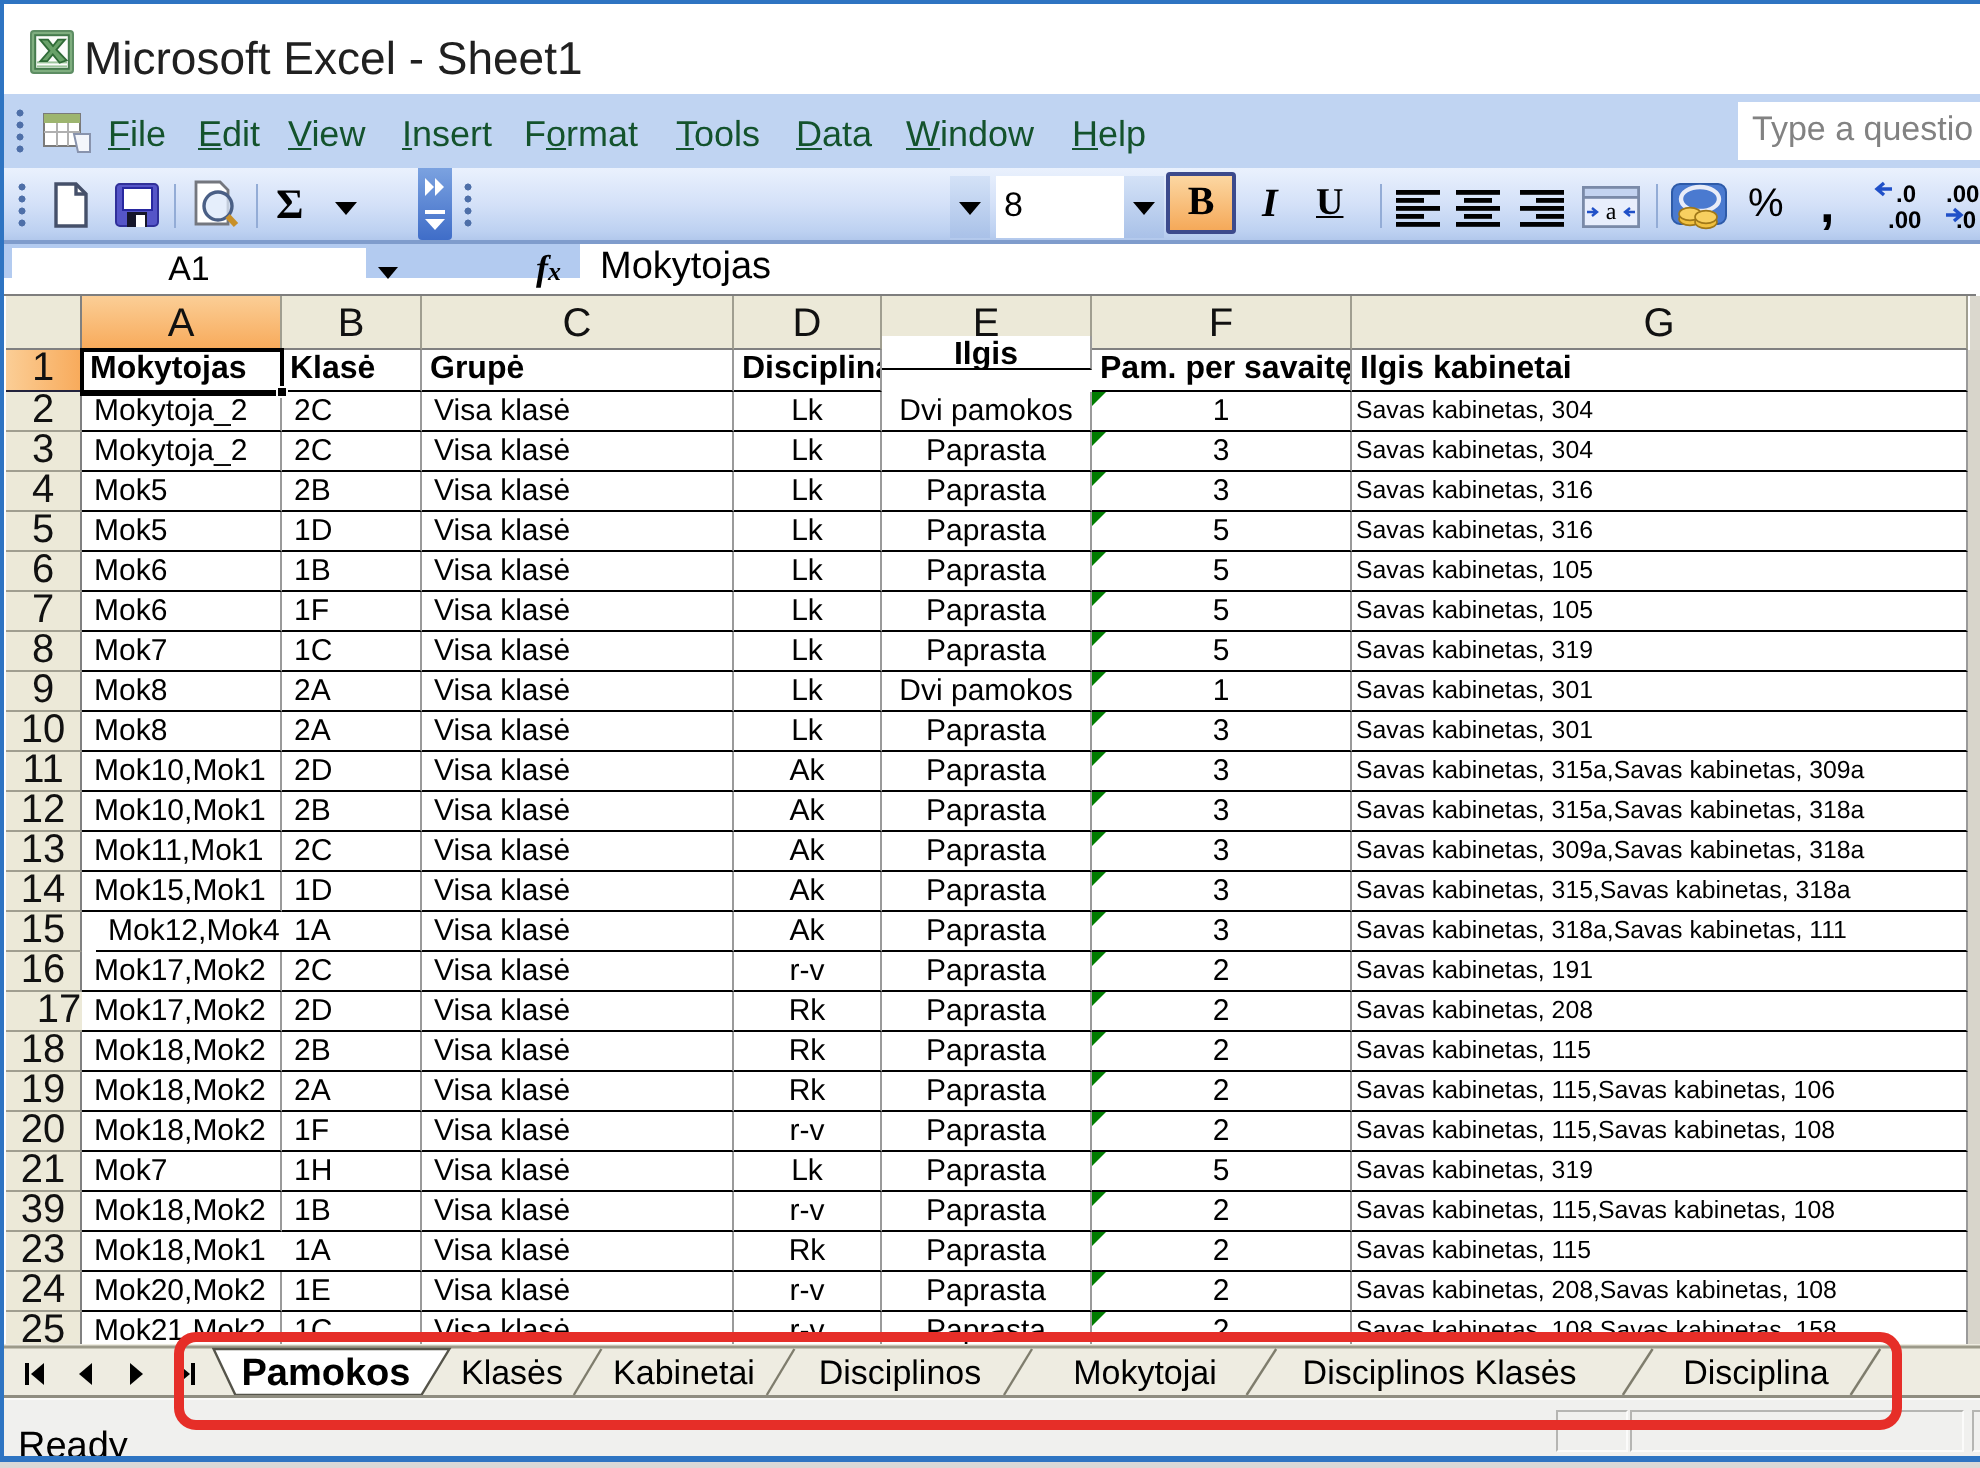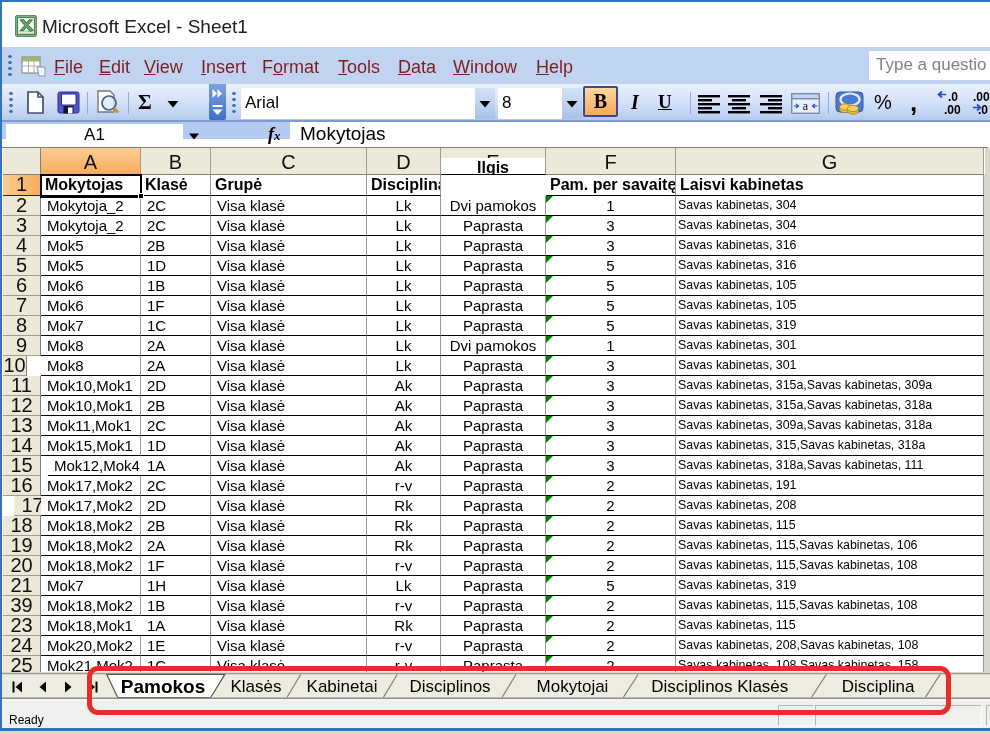--- a/index.html
+++ b/index.html
@@ -1,23 +1,23 @@
 <!DOCTYPE html>
 <html><head><meta charset="utf-8">
 <style>
 *{margin:0;padding:0;box-sizing:border-box}
 html,body{width:990px;height:734px;overflow:hidden}
 body{font-family:"Liberation Sans",sans-serif;position:relative;background:#fff}
 .abs{position:absolute}
 #topborder{position:absolute;left:0;top:0;width:990px;height:2px;background:#2e74c2}
 #leftborder{position:absolute;left:0;top:0;width:2px;height:730px;background:#2e74c2}
 #title{position:absolute;left:2px;top:2px;width:988px;height:45px;background:#fff}
-#title .txt{position:absolute;left:40px;top:14px;font-size:19px;color:#202020}
+#title .txt{position:absolute;left:40px;top:14px;font-size:23px;color:#202020}
 #menubar{position:absolute;left:2px;top:47px;width:988px;height:37px;background:#c0d4f2}
-.mi{position:absolute;top:10px;font-size:18px;color:#7f1d1d}
+.mi{position:absolute;top:10px;font-size:18px;color:#14532d}
 .mi u{text-decoration:underline}
 #qbox{position:absolute;left:867px;top:4px;width:123px;height:29px;background:#fff}
 #qbox span{position:absolute;left:7px;top:4px;font-size:17px;color:#828282;white-space:nowrap}
 #toolbar{position:absolute;left:2px;top:84px;width:988px;height:38px;background:linear-gradient(#eaf1fd 0%,#d4e1f8 50%,#bdd1f1 88%,#b2c8ec 100%);border-bottom:2px solid #7f9ccc}
 .grip{position:absolute;top:7px;width:4px;height:24px;background-image:radial-gradient(circle at 2px 2.5px,#4e6fa8 1.6px,transparent 1.9px);background-size:4px 6px}
 .tsep{position:absolute;top:8px;width:1px;height:22px;background:#93acd6}
 .tbtxt{position:absolute;color:#000}
 #fbar{position:absolute;left:2px;top:122px;width:988px;height:17px;background:#b3cbf0}
 #namebox{position:absolute;left:4px;top:2px;width:177px;height:23px;background:#fff;font-size:17px;text-align:center;line-height:21px}
 #namedrop{position:absolute;left:181px;top:2px;width:22px;height:22px}
@@ -37,21 +37,21 @@
 .cell.l{text-align:left;padding-left:6px}
 .cell.c{text-align:center}
 .cell.hd{font-weight:bold;font-size:16px}
 .cell.hd.l{padding-left:4px}
 .cell.sm{font-size:12.4px;padding-left:2px}
 .tri{position:absolute;left:0;top:0;width:0;height:0;border-top:7px solid #007c00;border-right:7px solid transparent}
 #a1sel{position:absolute;left:40px;top:173.5px;width:102px;height:24px;border:2.5px solid #000}
 #a1handle{position:absolute;left:138px;top:193px;width:6px;height:6px;background:#000;border:1px solid #fff}
 #tabbar{position:absolute;left:2px;top:672px;width:988px;height:27px}
 #status{position:absolute;left:2px;top:699px;width:988px;height:29px;background:#f0f0ee;border-top:1px solid #fafaf8}
-#status .ready{position:absolute;left:7px;top:13px;font-size:12px;color:#000}
+#status .ready{position:absolute;left:7px;top:13px;font-size:19px;color:#000}
 .pane{position:absolute;top:5px;height:21px;border:1.2px solid;border-color:#b5b5b2 #fbfbfa #fbfbfa #b5b5b2}
 #botline{position:absolute;left:0px;top:728px;width:990px;height:2.5px;background:#2e74c2}
 #belowline{position:absolute;left:0px;top:730.5px;width:990px;height:3.5px;background:#d9d9d7}
 #redbox{position:absolute;left:87px;top:666px;width:864px;height:48.5px;border:5px solid #e62e28;border-radius:11px;z-index:10}
 svg{display:block}
 </style></head>
 <body>
 <div id="title">
  <svg class="abs" style="left:13px;top:13px" width="22" height="22" viewBox="0 0 22 22">
   <rect x="0.5" y="0.5" width="21" height="21" rx="1.5" fill="#7fae7f" stroke="#5d8d63"></rect>
@@ -110,21 +110,20 @@
     </svg>
 <div class="abs" style="left:207px;top:0px;width:17px;height:36px;background:linear-gradient(#7ba2e0,#3f6dc8);border-radius:0 0 2px 2px">
 <svg width="17" height="36" viewBox="0 0 17 36">
         <path d="M3.5 5 L8 9.5 L3.5 14 Z" fill="#fff"></path>
         <path d="M8.5 5 L13 9.5 L8.5 14 Z" fill="#fff"></path>
 <rect x="3.5" y="21" width="10" height="2" fill="#fff"></rect>
         <path d="M3.5 25.5 L8.5 31 L13.5 25.5 Z" fill="#fff"></path>
       </svg>
     </div>
 <div class="grip" style="left:230px"></div>
-<div class="abs" style="left:239px;top:4px;width:234px;height:31px;background:#fff;font-size:17px;line-height:29px;padding-left:4px">Arial</div>
 <div class="abs" style="left:473px;top:4px;width:20px;height:31px;background:linear-gradient(#d4e2f7,#a9c1e8)">
 <svg width="20" height="31">
         <path d="M4.5 13 L15.5 13 L10 19.5 Z" fill="#000"></path>
       </svg>
     </div>
 <div class="abs" style="left:496px;top:4px;width:64px;height:31px;background:#fff;font-size:17px;line-height:29px;padding-left:4px">8</div>
 <div class="abs" style="left:560px;top:4px;width:20px;height:31px;background:linear-gradient(#d4e2f7,#a9c1e8)">
 <svg width="20" height="31">
         <path d="M4.5 13 L15.5 13 L10 19.5 Z" fill="#000"></path>
       </svg>
@@ -207,43 +206,43 @@
 <div class="ch" style="left:676px;top:148px;width:308px;height:27px">G</div>
 <div class="rhsel" style="left:3px;top:175px;width:38px;height:21px">1</div>
 <div class="rh" style="left:3px;top:196px;width:38px;height:20px">2</div>
 <div class="rh" style="left:3px;top:216px;width:38px;height:20px">3</div>
 <div class="rh" style="left:3px;top:236px;width:38px;height:20px">4</div>
 <div class="rh" style="left:3px;top:256px;width:38px;height:20px">5</div>
 <div class="rh" style="left:3px;top:276px;width:38px;height:20px">6</div>
 <div class="rh" style="left:3px;top:296px;width:38px;height:20px">7</div>
 <div class="rh" style="left:3px;top:316px;width:38px;height:20px">8</div>
 <div class="rh" style="left:3px;top:336px;width:38px;height:20px">9</div>
-<div class="rh" style="left:3px;top:356px;width:24px;height:20px">10</div>
+<div class="rh" style="left:3px;top:356px;width:38px;height:20px">10</div>
 <div class="rh" style="left:3px;top:376px;width:38px;height:20px">11</div>
 <div class="rh" style="left:3px;top:396px;width:38px;height:20px">12</div>
 <div class="rh" style="left:3px;top:416px;width:38px;height:20px">13</div>
 <div class="rh" style="left:3px;top:436px;width:38px;height:20px">14</div>
 <div class="rh" style="left:3px;top:456px;width:38px;height:20px">15</div>
 <div class="rh" style="left:3px;top:476px;width:38px;height:20px">16</div>
-<div class="rh" style="left:14px;top:496px;width:38px;height:20px">17</div>
+<div class="rh" style="left:3px;top:496px;width:54px;height:20px">17</div>
 <div class="rh" style="left:3px;top:516px;width:38px;height:20px">18</div>
 <div class="rh" style="left:3px;top:536px;width:38px;height:20px">19</div>
 <div class="rh" style="left:3px;top:556px;width:38px;height:20px">20</div>
 <div class="rh" style="left:3px;top:576px;width:38px;height:20px">21</div>
 <div class="rh" style="left:3px;top:596px;width:38px;height:20px">39</div>
 <div class="rh" style="left:3px;top:616px;width:38px;height:20px">23</div>
 <div class="rh" style="left:3px;top:636px;width:38px;height:20px">24</div>
 <div class="rh" style="left:3px;top:656px;width:38px;height:20px">25</div>
 <div class="cell hd l" style="left:41px;top:175px;width:100px;height:21px;line-height:19px">Mokytojas</div>
 <div class="cell hd l" style="left:141px;top:175px;width:70px;height:21px;line-height:19px">Klasė</div>
 <div class="cell hd l" style="left:211px;top:175px;width:156px;height:21px;line-height:19px">Grupė</div>
 <div class="cell hd l" style="left:367px;top:175px;width:74px;height:21px;line-height:19px">Disciplina</div>
-<div class="cell hd c" style="left:441px;top:158px;width:105px;height:17px;line-height:19px">Ilgis</div>
+<div class="cell hd c" style="left:441px;top:168px;width:105px;height:17px;line-height:19px">Ilgis</div>
 <div class="cell hd l" style="left:546px;top:175px;width:130px;height:21px;line-height:19px">Pam. per savaitę</div>
-<div class="cell hd l" style="left:676px;top:175px;width:308px;height:21px;line-height:19px">Laisvi kabinetas</div>
+<div class="cell hd l" style="left:676px;top:175px;width:308px;height:21px;line-height:19px">Ilgis kabinetai</div>
 <div class="cell l" style="left:41px;top:196px;width:100px;height:20px;line-height:19px">Mokytoja_2</div>
 <div class="cell l" style="left:141px;top:196px;width:70px;height:20px;line-height:19px">2C</div>
 <div class="cell l" style="left:211px;top:196px;width:156px;height:20px;line-height:19px">Visa klasė</div>
 <div class="cell c" style="left:367px;top:196px;width:74px;height:20px;line-height:19px">Lk</div>
 <div class="cell c" style="left:441px;top:196px;width:105px;height:20px;line-height:19px">Dvi pamokos</div>
 <div class="cell c" style="left:546px;top:196px;width:130px;height:20px;line-height:19px"><i class="tri"></i>1</div>
 <div class="cell l sm" style="left:676px;top:196px;width:308px;height:20px;line-height:19px">Savas kabinetas, 304</div>
 <div class="cell l" style="left:41px;top:216px;width:100px;height:20px;line-height:19px">Mokytoja_2</div>
 <div class="cell l" style="left:141px;top:216px;width:70px;height:20px;line-height:19px">2C</div>
 <div class="cell l" style="left:211px;top:216px;width:156px;height:20px;line-height:19px">Visa klasė</div>

